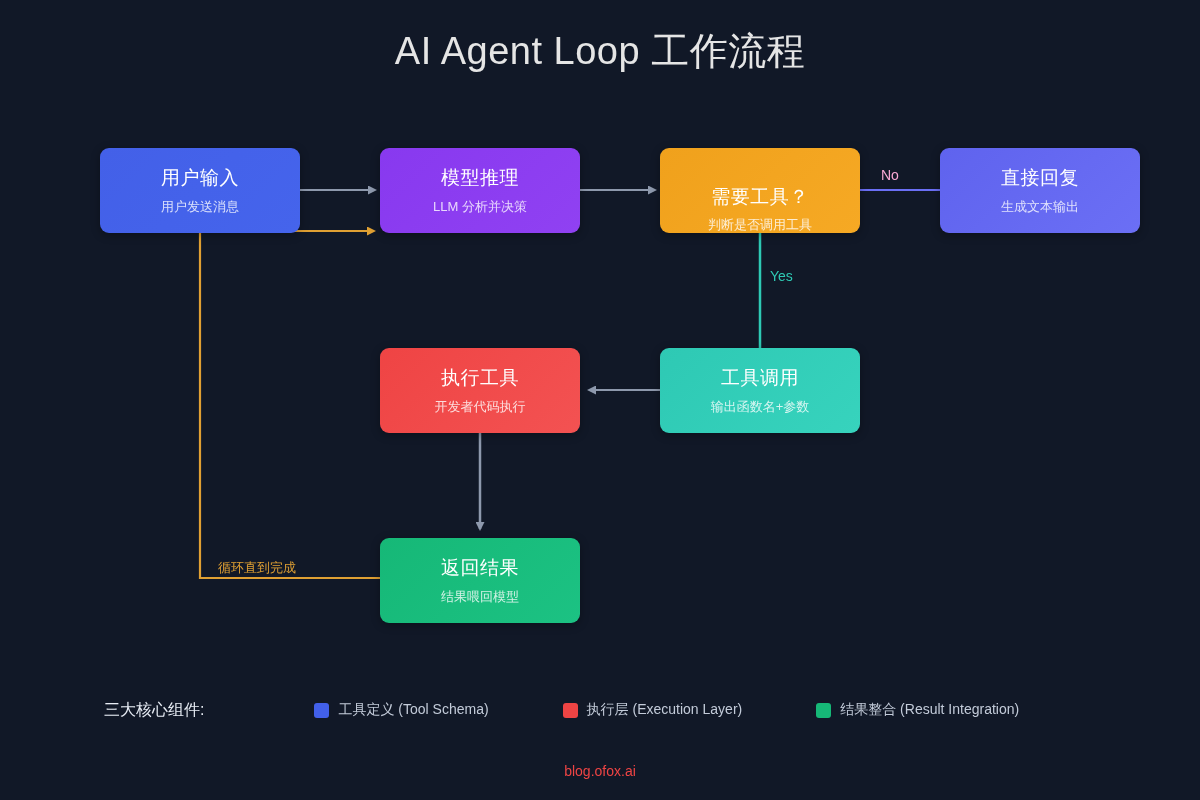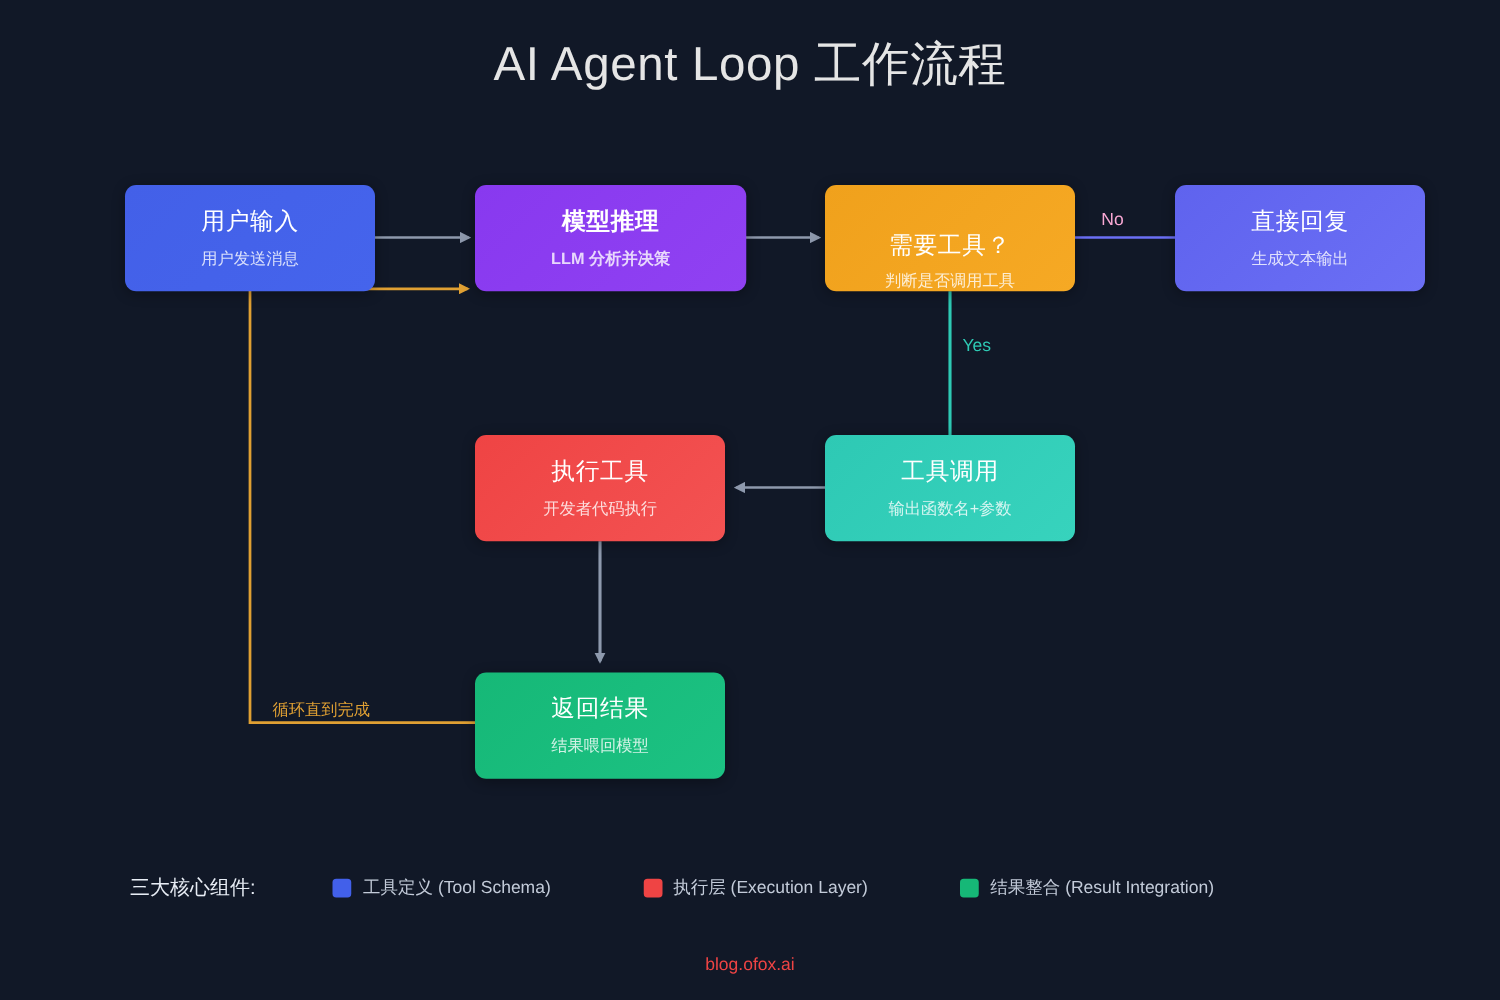--- a/index.html
+++ b/index.html
@@ -62,22 +62,22 @@
   }
   .node .n-sub {
     font-size: 13px;
     color: rgba(255,255,255,0.80);
     margin-top: 9px;
     line-height: 1.2;
   }
 
   #node-user-input      { left: 100px; top: 148px; width: 200px; height: 85px;
                           background: linear-gradient(135deg,#4360e8 0%,#4564ec 100%); }
-  #node-model-reasoning { left: 380px; top: 148px; width: 217px; height: 85px;
-                          background: linear-gradient(135deg,#8839ef 0%,#9041f2 100%); font-weight: bold; }
+  #node-model-reasoning { left: 380px; top: 148px; width: 200px; height: 85px;
+                          background: linear-gradient(135deg,#8839ef 0%,#9041f2 100%); }
   #node-need-tool       { left: 660px; top: 148px; width: 200px; height: 85px;
                           background: linear-gradient(135deg,#f0a11c 0%,#f6a924 100%); justify-content: flex-end; }
   #node-direct-reply    { left: 940px; top: 148px; width: 200px; height: 85px;
                           background: linear-gradient(135deg,#5f63ee 0%,#6b6ff5 100%); }
   #node-exec-tool       { left: 380px; top: 348px; width: 200px; height: 85px;
                           background: linear-gradient(135deg,#ef4444 0%,#f35252 100%); }
   #node-tool-call       { left: 660px; top: 348px; width: 200px; height: 85px;
                           background: linear-gradient(135deg,#2ec9b4 0%,#37d3bd 100%); }
   #node-return-result   { left: 380px; top: 538px; width: 200px; height: 85px;
                           background: linear-gradient(135deg,#16b877 0%,#1cc283 100%); }
@@ -98,21 +98,21 @@
     left: 104px;
     top: 697px;
     width: 1000px;
     height: 26px;
     display: flex;
     align-items: center;
   }
   .legend-title {
     font-size: 16px;
     color: #e8edf5;
-    margin-right: 62px;
+    margin-right: 110px;
     white-space: nowrap;
   }
   .legend-item {
     display: flex;
     align-items: center;
     margin-right: 74px;
     white-space: nowrap;
   }
   .legend-swatch {
     width: 15px;

